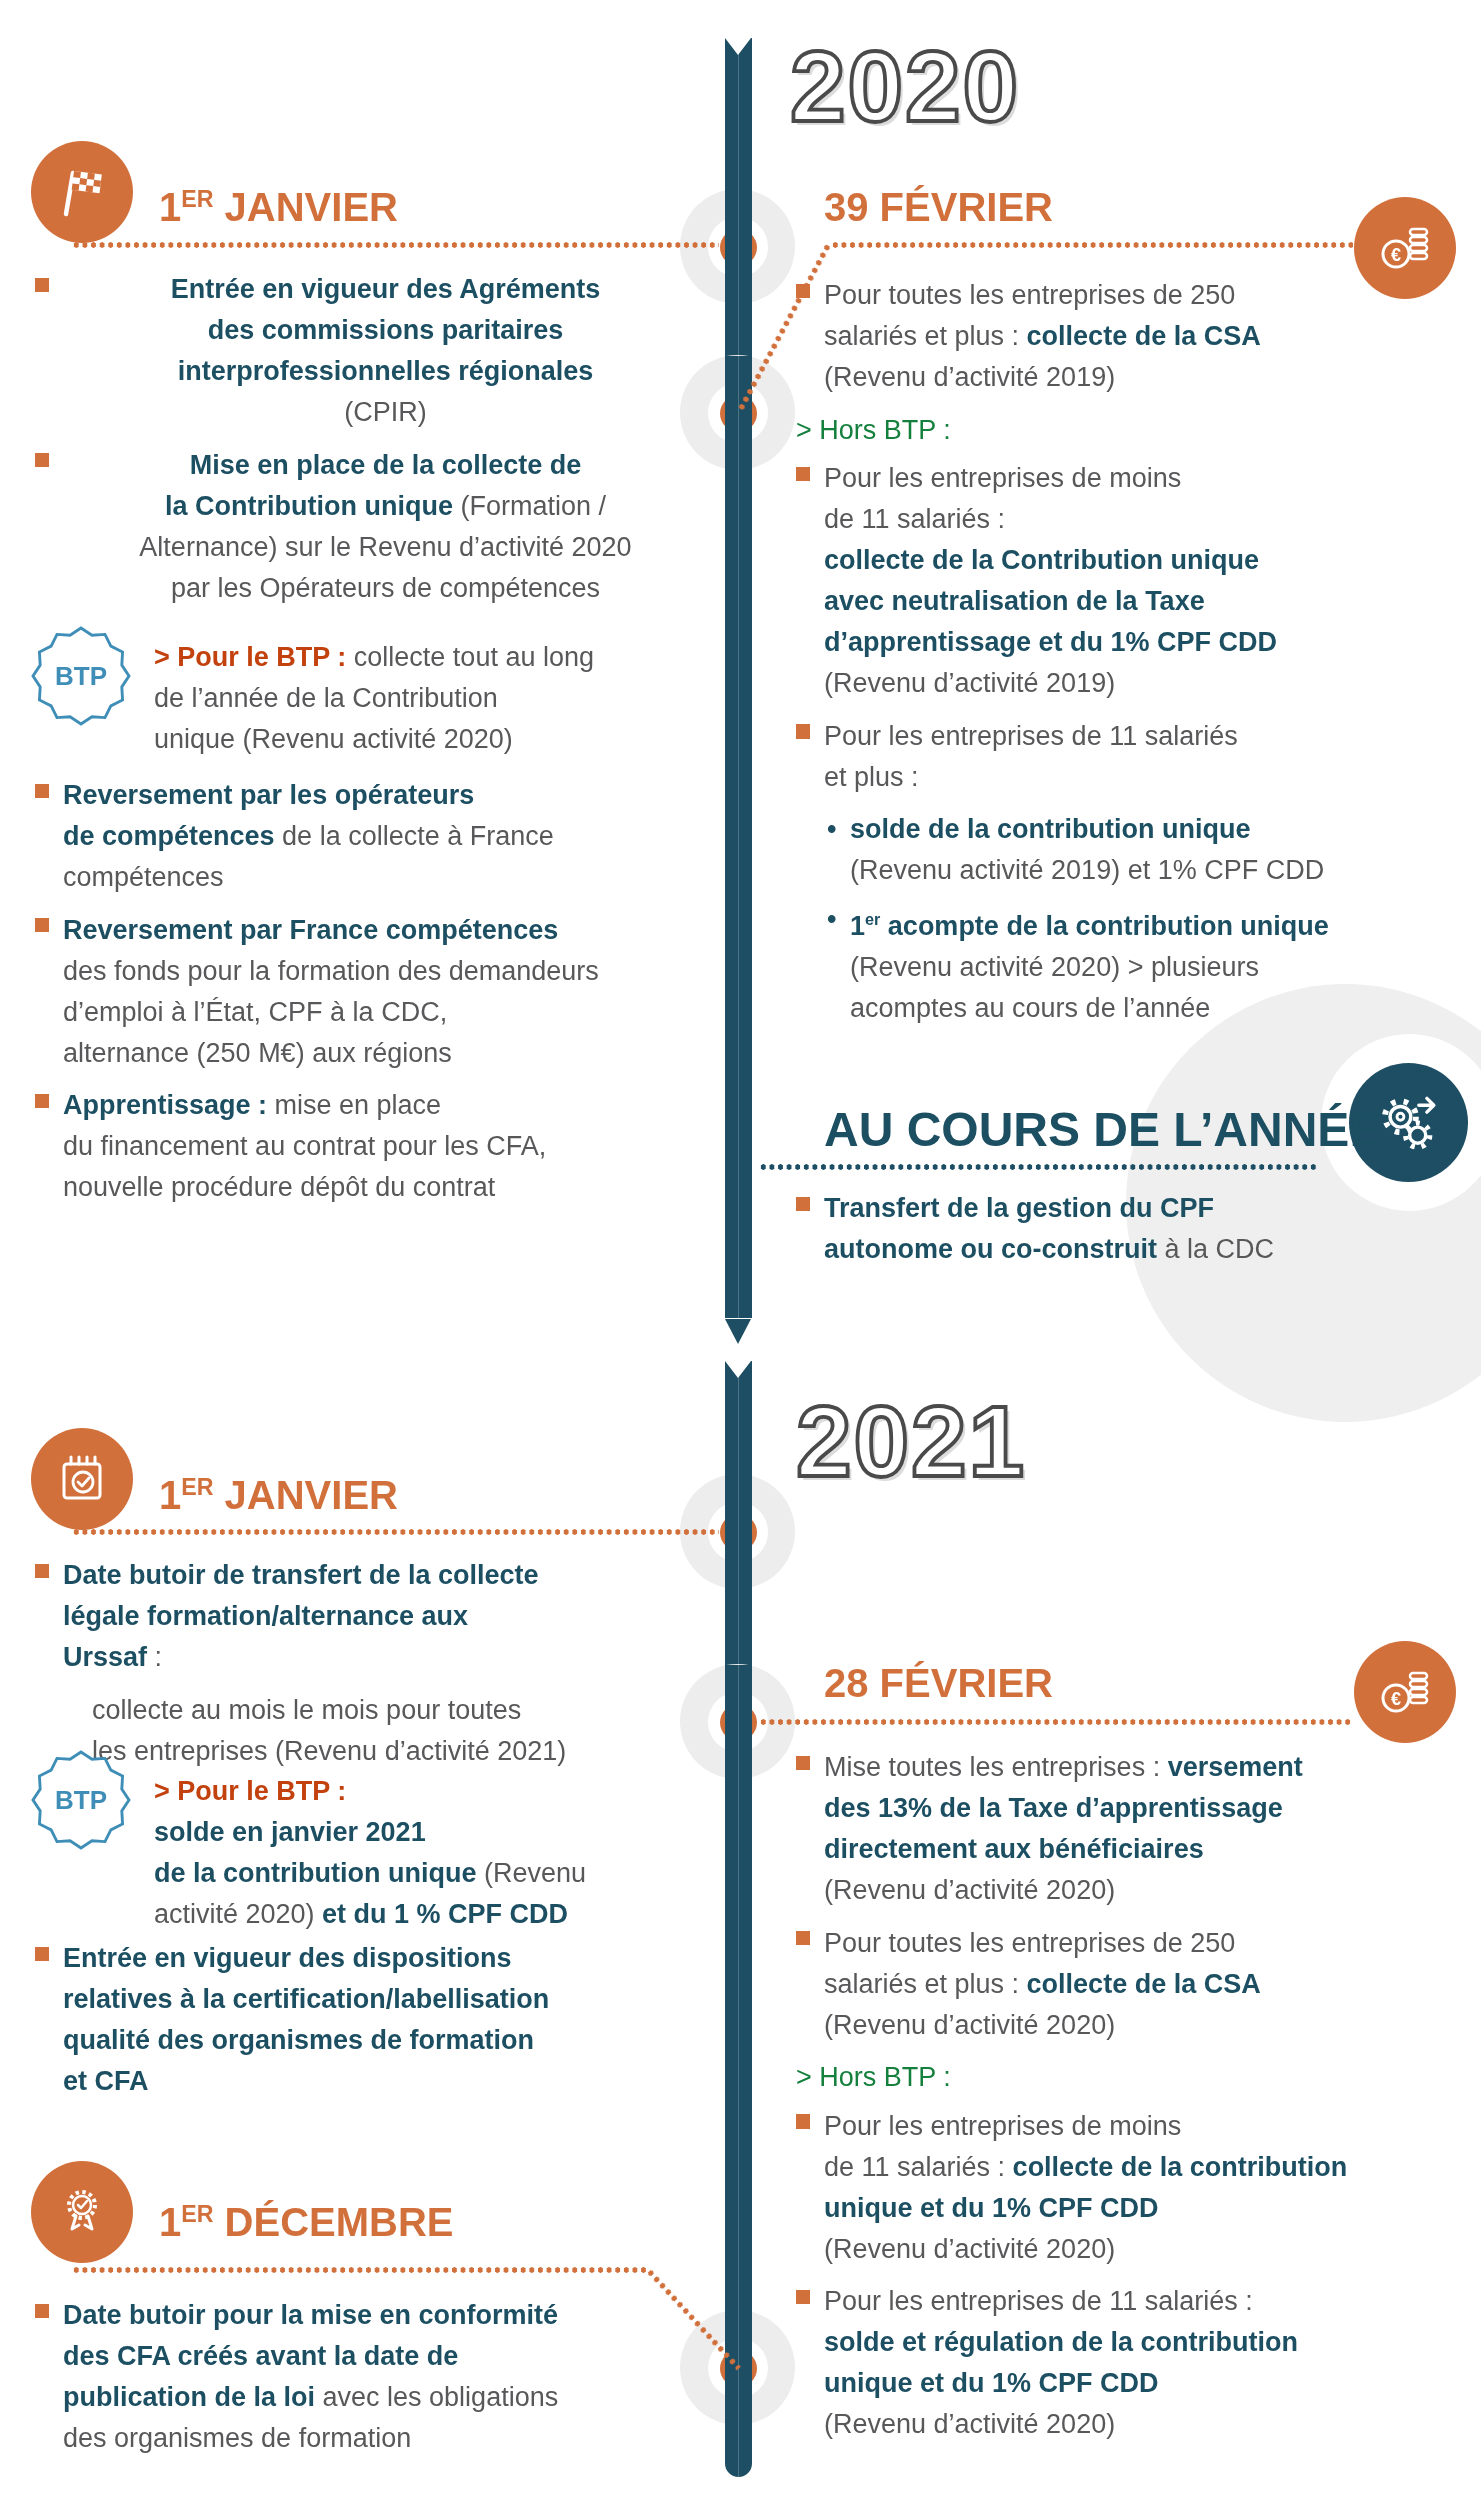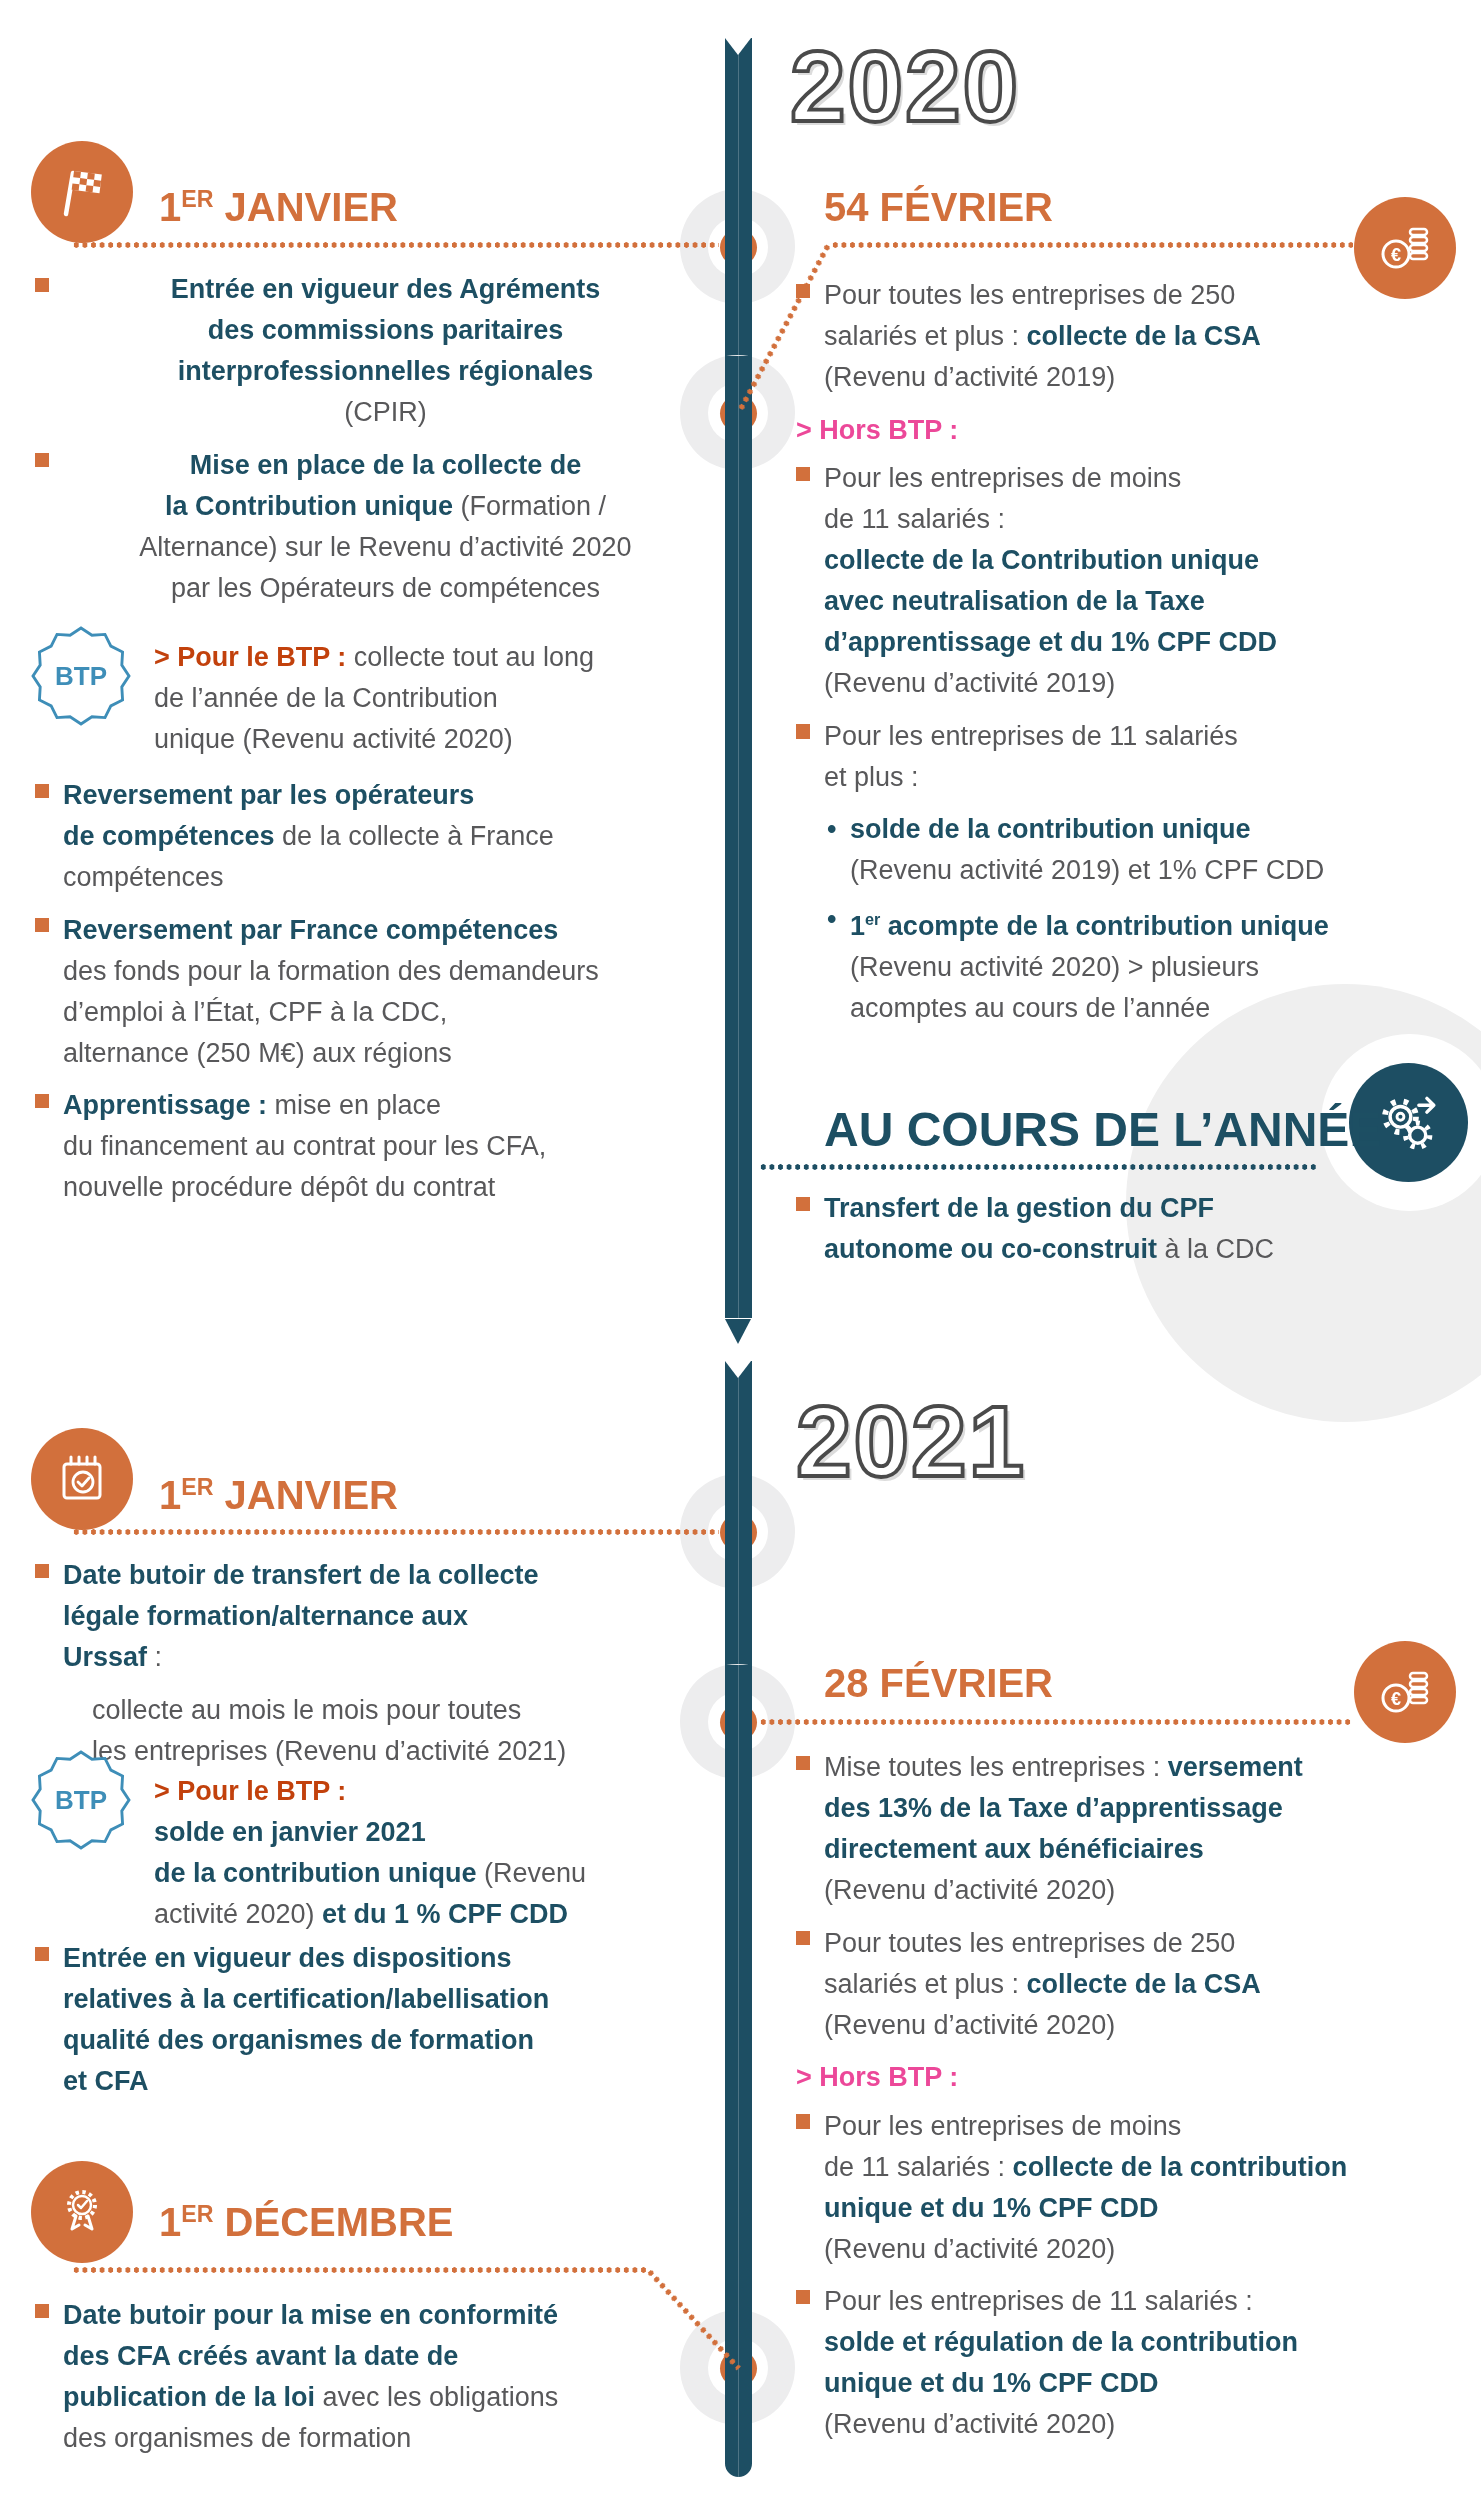--- a/index.html
+++ b/index.html
@@ -39,21 +39,21 @@
   .bl{position:relative;font-size:27px;line-height:41px;white-space:nowrap;margin-bottom:11.5px;}
   .bl.m-sq{padding-left:28px;}
   .bl.m-dot{padding-left:54px;}
   .bl.m-hors{margin-bottom:7.7px;}
   .bl.m-dot{margin-bottom:7.7px;}
   .bl.ind{padding-left:57px;}
   .sq{position:absolute;left:0;top:8.6px;width:14.4px;height:14.4px;background:#D2703C;}
   .dm{position:absolute;left:31px;top:0;color:#1D4F63;font-weight:700;}
   .r-b{color:#1D4F63;font-weight:700;}
   .r-g{color:#58585A;}
-  .r-o{color:#ec4899;font-weight:700;}
+  .r-o{color:#15803d;font-weight:400;}
   .r-lb{color:#c2410c;font-weight:700;}
   sup.r-bsup{color:#1D4F63;font-weight:700;font-size:0.6em;}
   
   .btpbadge{position:absolute;width:100px;height:100px;z-index:2;}
   .btpbadge text{font-family:"Liberation Sans","DejaVu Sans",sans-serif;}
 </style>
 </head>
 <body>
 
 <div id="canvas">
@@ -157,21 +157,21 @@
   <div class="icircle" style="left:1354px;top:197px;">
     <svg width="60" height="60" viewBox="0 0 60 60" fill="none" stroke="#fff">
       <circle cx="21" cy="36" r="13" stroke-width="3"></circle>
       <text x="21" y="43" font-size="18" font-weight="bold" fill="#fff" stroke="none" text-anchor="middle">€</text>
       <rect x="35" y="11" width="17" height="6" rx="3" stroke-width="2.5"></rect>
       <rect x="35" y="19" width="17" height="6" rx="3" stroke-width="2.5"></rect>
       <rect x="35" y="27" width="17" height="6" rx="3" stroke-width="2.5"></rect>
       <rect x="35" y="35" width="17" height="6" rx="3" stroke-width="2.5"></rect>
     </svg>
   </div>
-  <div class="date-h" style="left:824px;top:185px;">54 FÉVRIER</div>
+  <div class="date-h" style="left:824px;top:185px;">39 FÉVRIER</div>
   <div class="dh" style="left:831px;top:242px;width:522px;"></div>
   <div class="dh diag" style="left:829px;top:241px;width:189px;transform:rotate(118.1deg);"></div>
   <div class="list" style="left:796px;top:275px;width:654px;">
       <div class="bl m-sq"><span class="sq"></span><span class="r-g">Pour toutes les entreprises de 250</span><br><span class="r-g">salariés et plus : </span><span class="r-b">collecte de la CSA</span><br><span class="r-g">(Revenu d’activité 2019)</span></div>
       <div class="bl m-hors"><span class="r-o">&gt; Hors BTP :</span></div>
       <div class="bl m-sq"><span class="sq"></span><span class="r-g">Pour les entreprises de moins</span><br><span class="r-g">de 11 salariés :</span><br><span class="r-b">collecte de la Contribution unique</span><br><span class="r-b">avec neutralisation de la Taxe</span><br><span class="r-b">d’apprentissage et du 1% CPF CDD</span><br><span class="r-g">(Revenu d’activité 2019)</span></div>
       <div class="bl m-sq"><span class="sq"></span><span class="r-g">Pour les entreprises de 11 salariés</span><br><span class="r-g">et plus :</span></div>
       <div class="bl m-dot"><span class="dm">•</span><span class="r-b">solde de la contribution unique</span><br><span class="r-g">(Revenu activité 2019) et 1% CPF CDD</span></div>
       <div class="bl m-dot"><span class="dm">•</span><span class="r-b">1</span><sup class="r-bsup">er</sup><span class="r-b"> acompte de la contribution unique</span><br><span class="r-g">(Revenu activité 2020) &gt; plusieurs</span><br><span class="r-g">acomptes au cours de l’année</span></div>
     </div>

